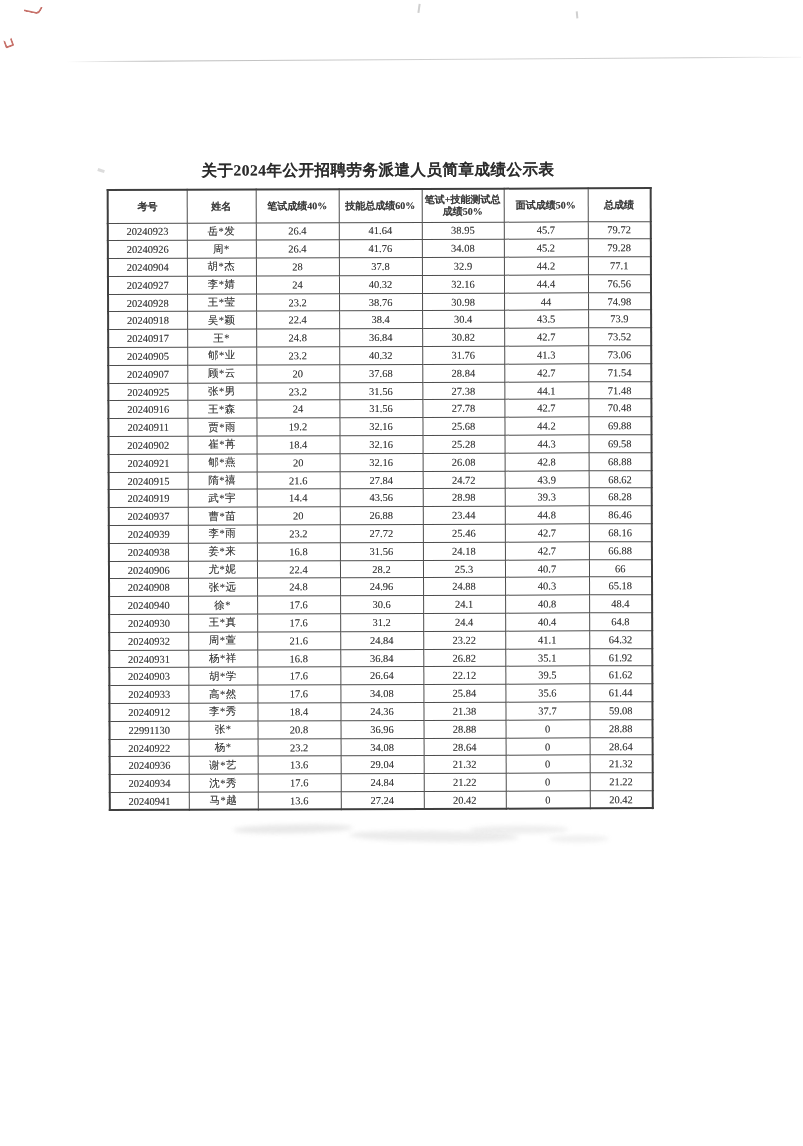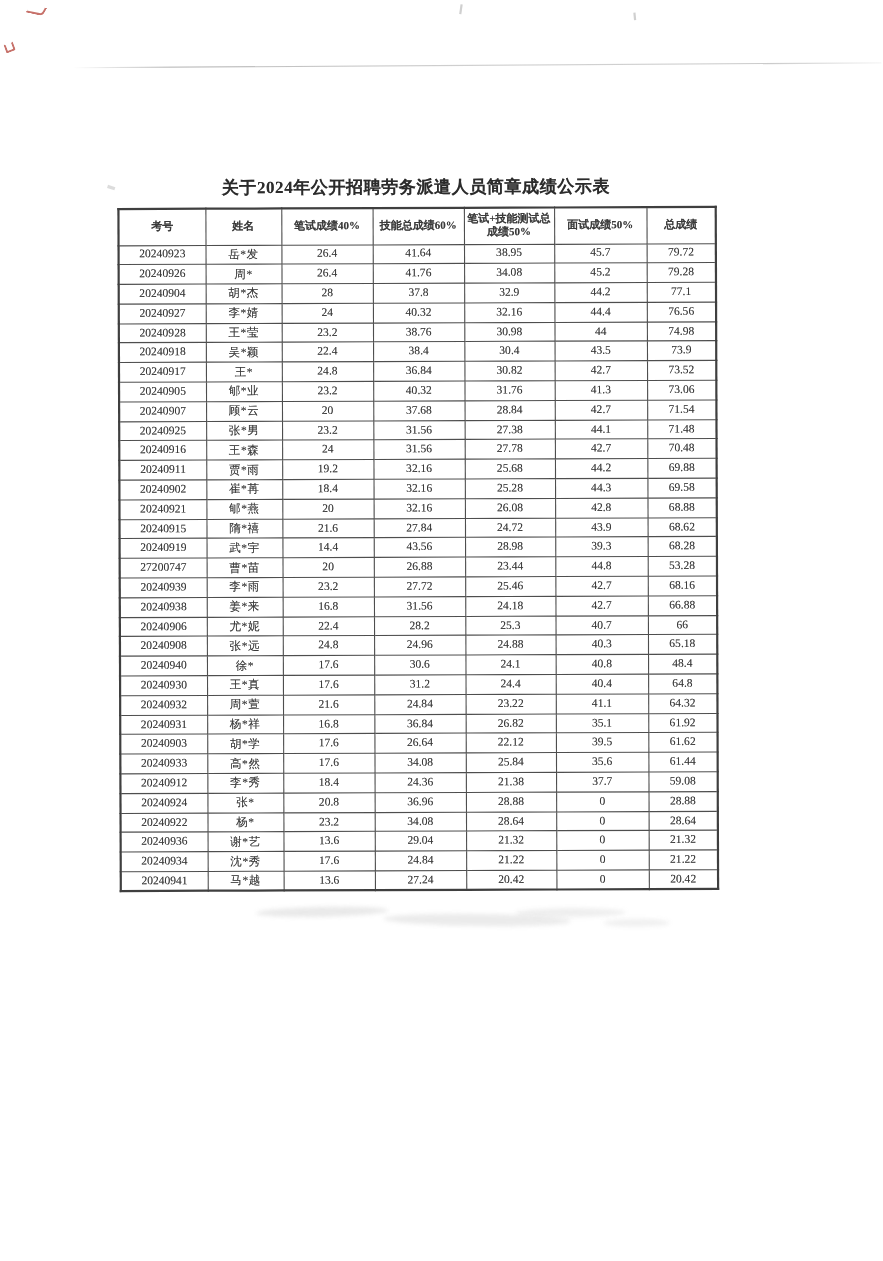--- a/index.html
+++ b/index.html
@@ -273,27 +273,27 @@
     <td>20240919</td>
     <td class="name">武*宇</td>
     <td>14.4</td>
     <td>43.56</td>
     <td>28.98</td>
     <td>39.3</td>
     <td>68.28</td>
   </tr>
 
   <tr>
-    <td>27200747</td>
+    <td>20240937</td>
     <td class="name">曹*苗</td>
     <td>20</td>
     <td>26.88</td>
     <td>23.44</td>
     <td>44.8</td>
-    <td>53.28</td>
+    <td>86.46</td>
   </tr>
 
   <tr>
     <td>20240939</td>
     <td class="name">李*雨</td>
     <td>23.2</td>
     <td>27.72</td>
     <td>25.46</td>
     <td>42.7</td>
     <td>68.16</td>
@@ -393,21 +393,21 @@
     <td>20240912</td>
     <td class="name">李*秀</td>
     <td>18.4</td>
     <td>24.36</td>
     <td>21.38</td>
     <td>37.7</td>
     <td>59.08</td>
   </tr>
 
   <tr>
-    <td>20240924</td>
+    <td>22991130</td>
     <td class="name">张*</td>
     <td>20.8</td>
     <td>36.96</td>
     <td>28.88</td>
     <td>0</td>
     <td>28.88</td>
   </tr>
 
   <tr>
     <td>20240922</td>

